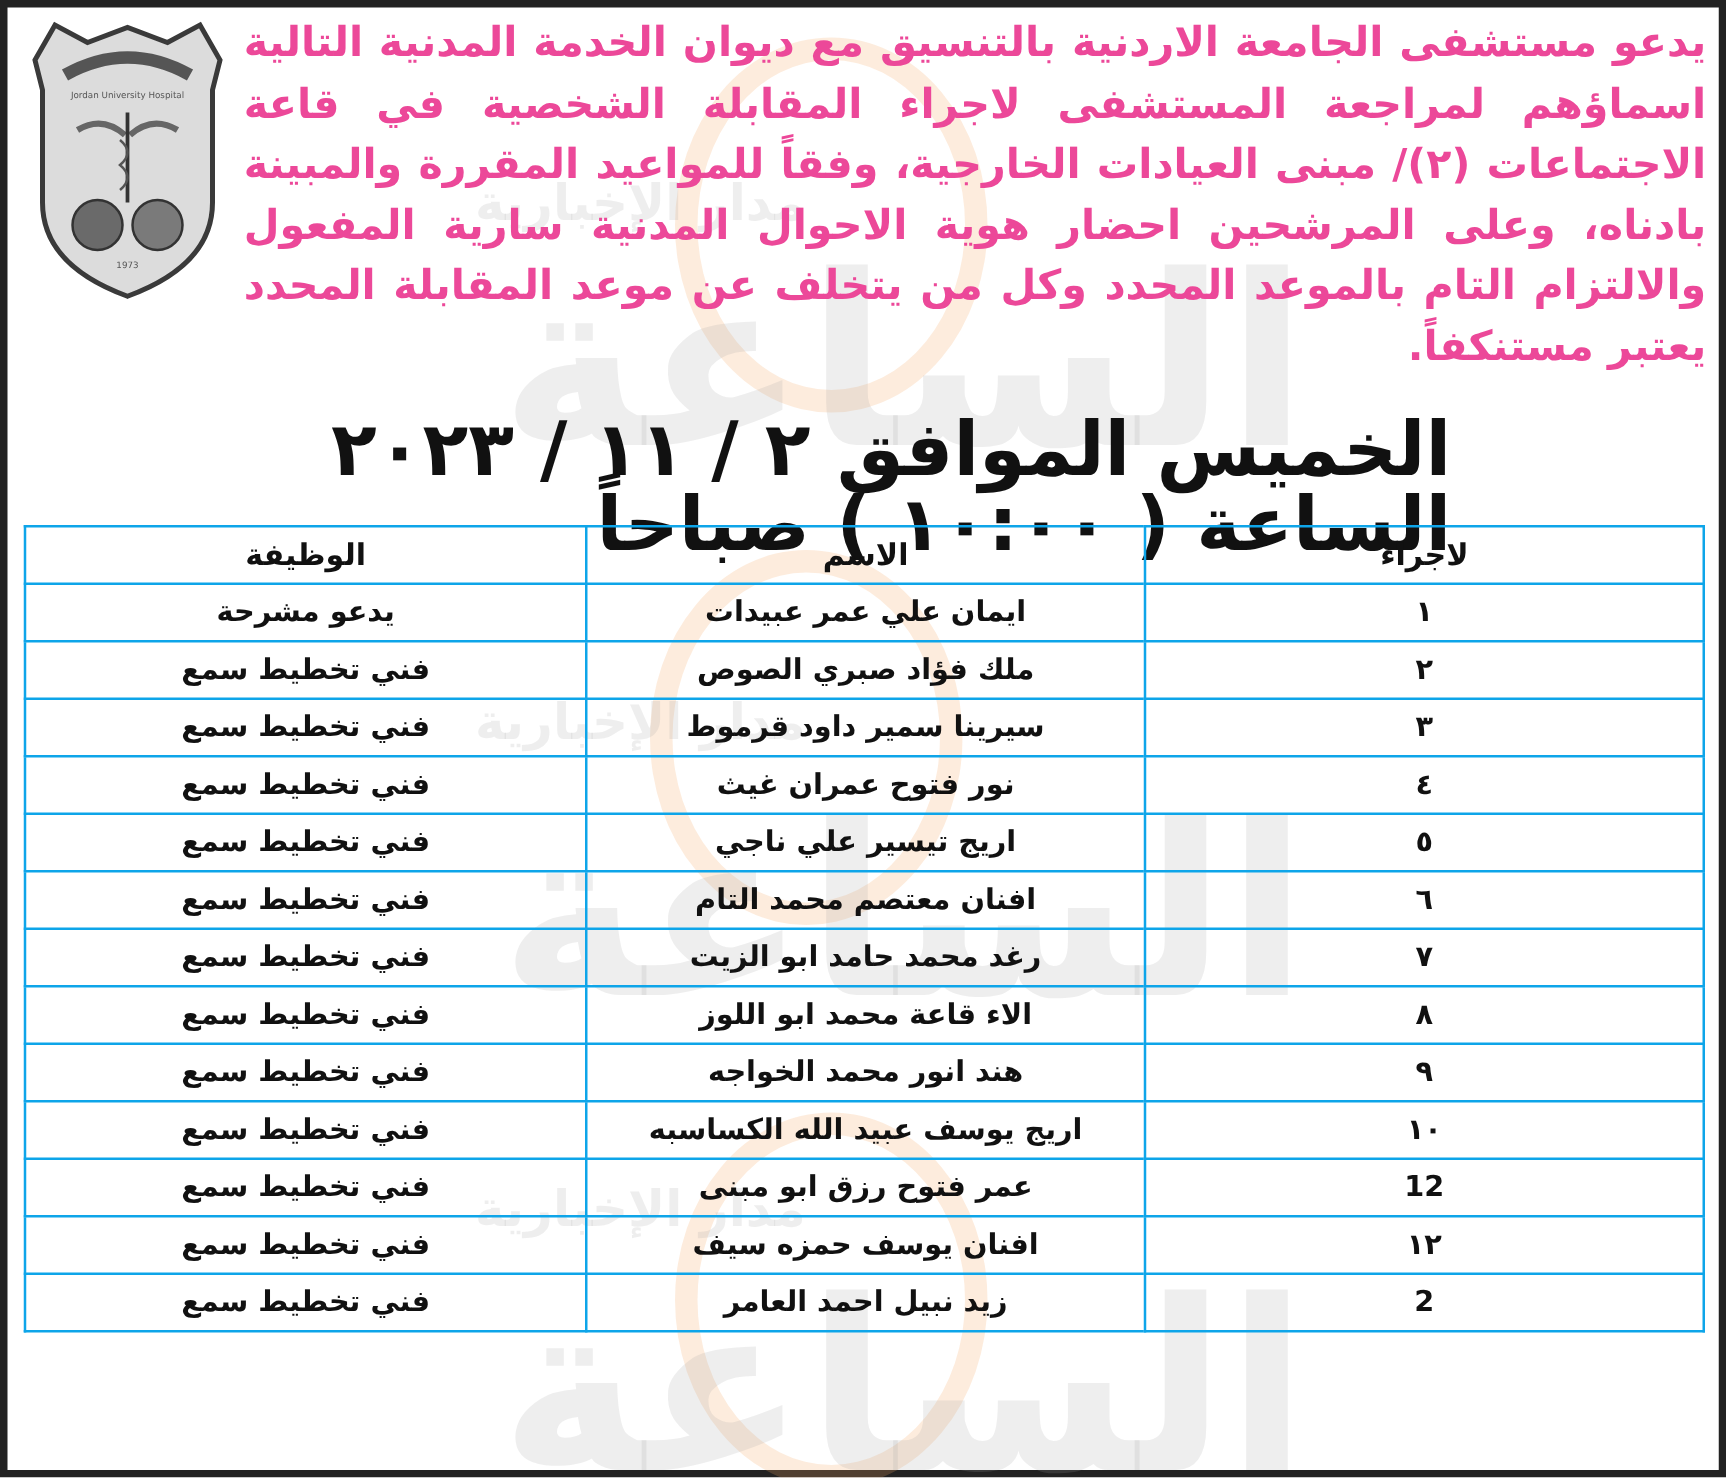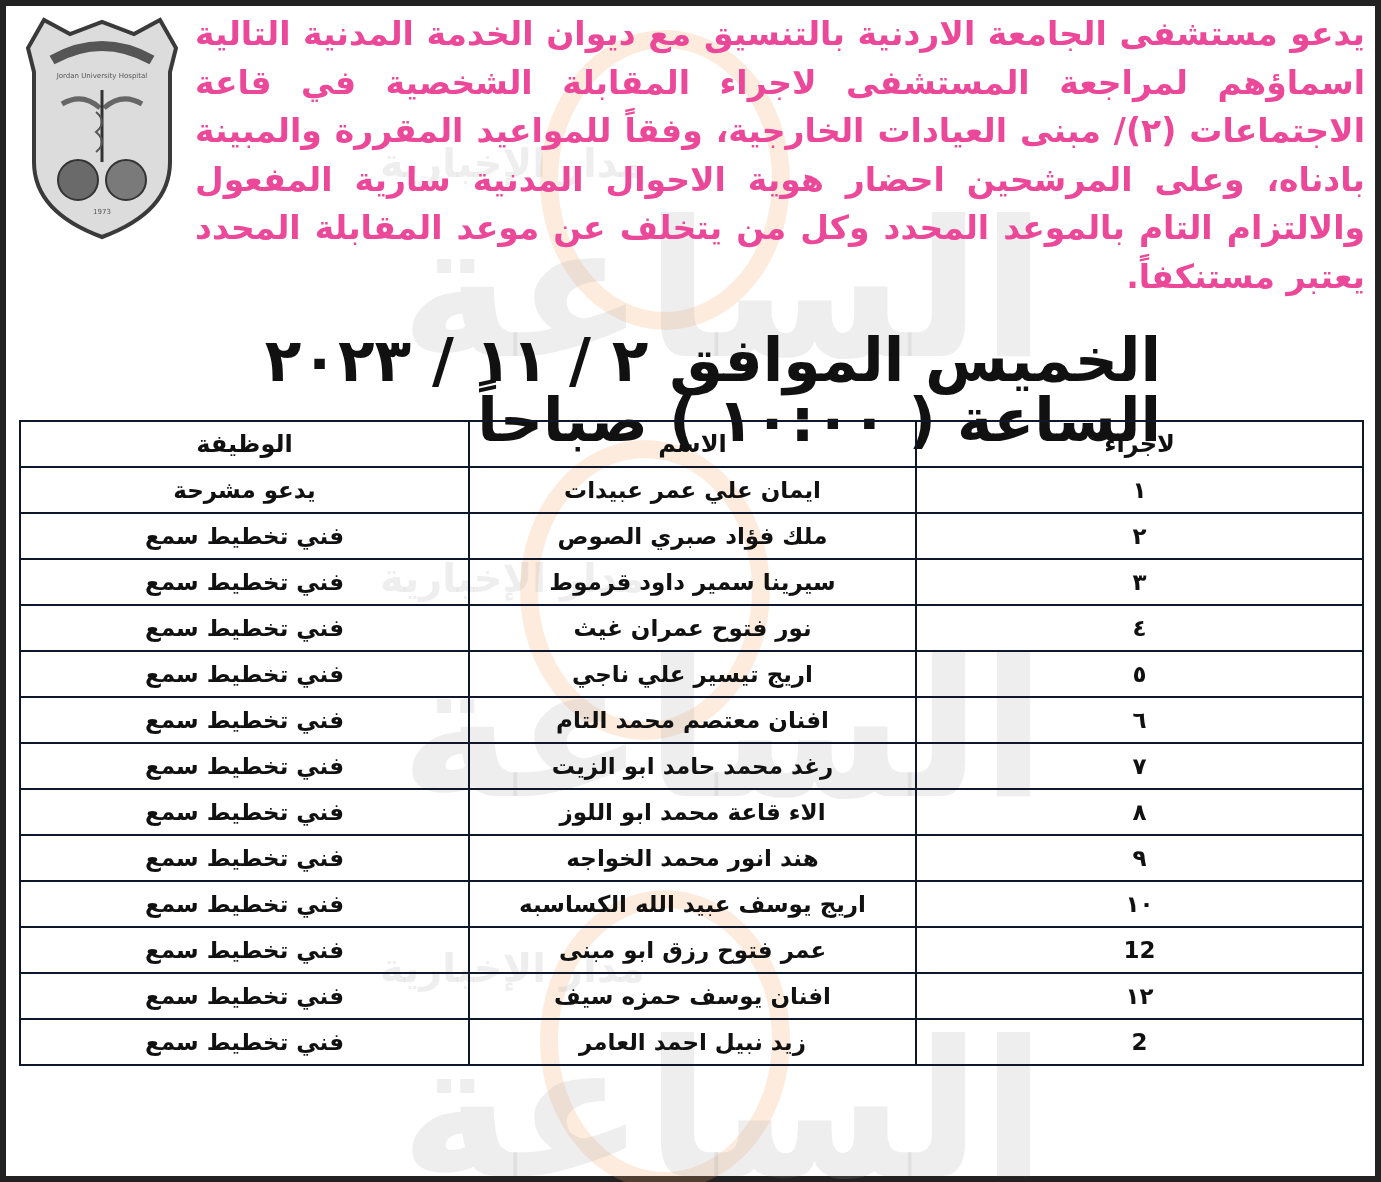--- a/index.html
+++ b/index.html
@@ -44,21 +44,21 @@
     position: absolute; right: 220px; top: 330px; width: 1000px; z-index: 2;
     direction: rtl; font-size: 60px; font-weight: bold; color: #111111;
     line-height: 60px;
   }
   
   table.roster {
     position: absolute; left: 19px; top: 420px; width: 1343px; z-index: 2;
     border-collapse: collapse; direction: rtl; table-layout: fixed;
   }
   table.roster th, table.roster td {
-    border: 2px solid #0f172a; text-align: center; font-weight: bold;
+    border: 2px solid #0ea5e9; text-align: center; font-weight: bold;
     font-size: 23px; height: 44px; padding: 0; color: #111111;
   }
   table.roster th { height: 44px; font-size: 24px; }
   col.c-rank { width: 447px; }
   col.c-name { width: 447px; }
   col.c-job  { width: 449px; }
 </style>
 </head>
 <body>
 

